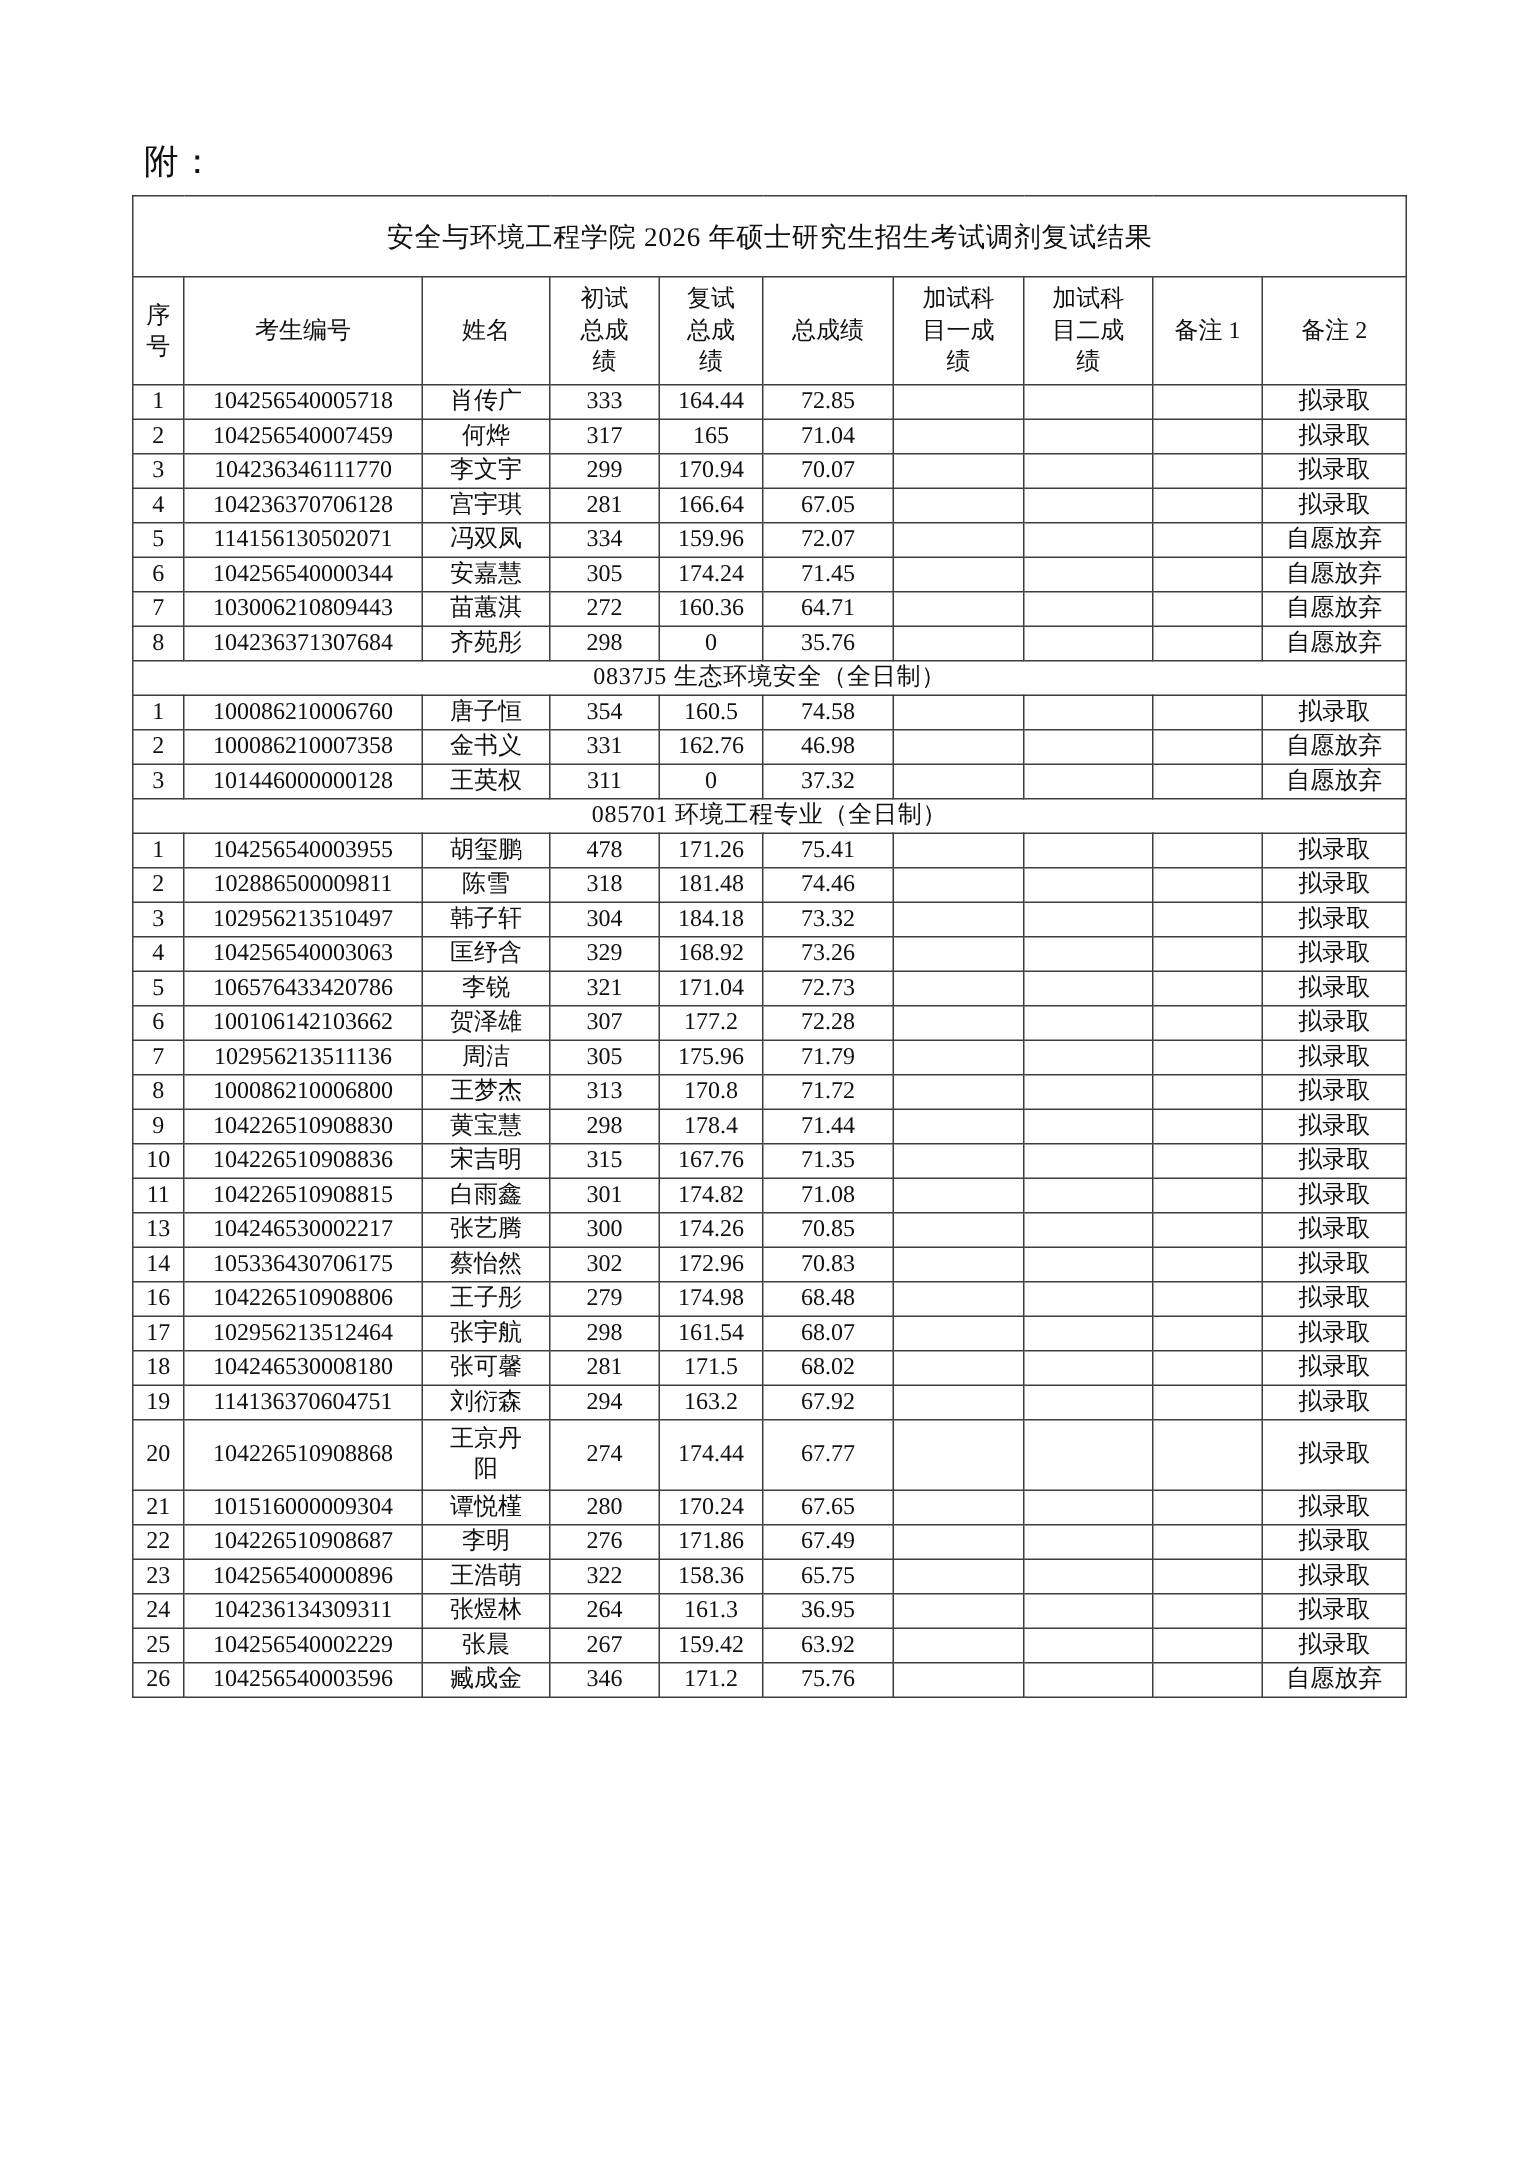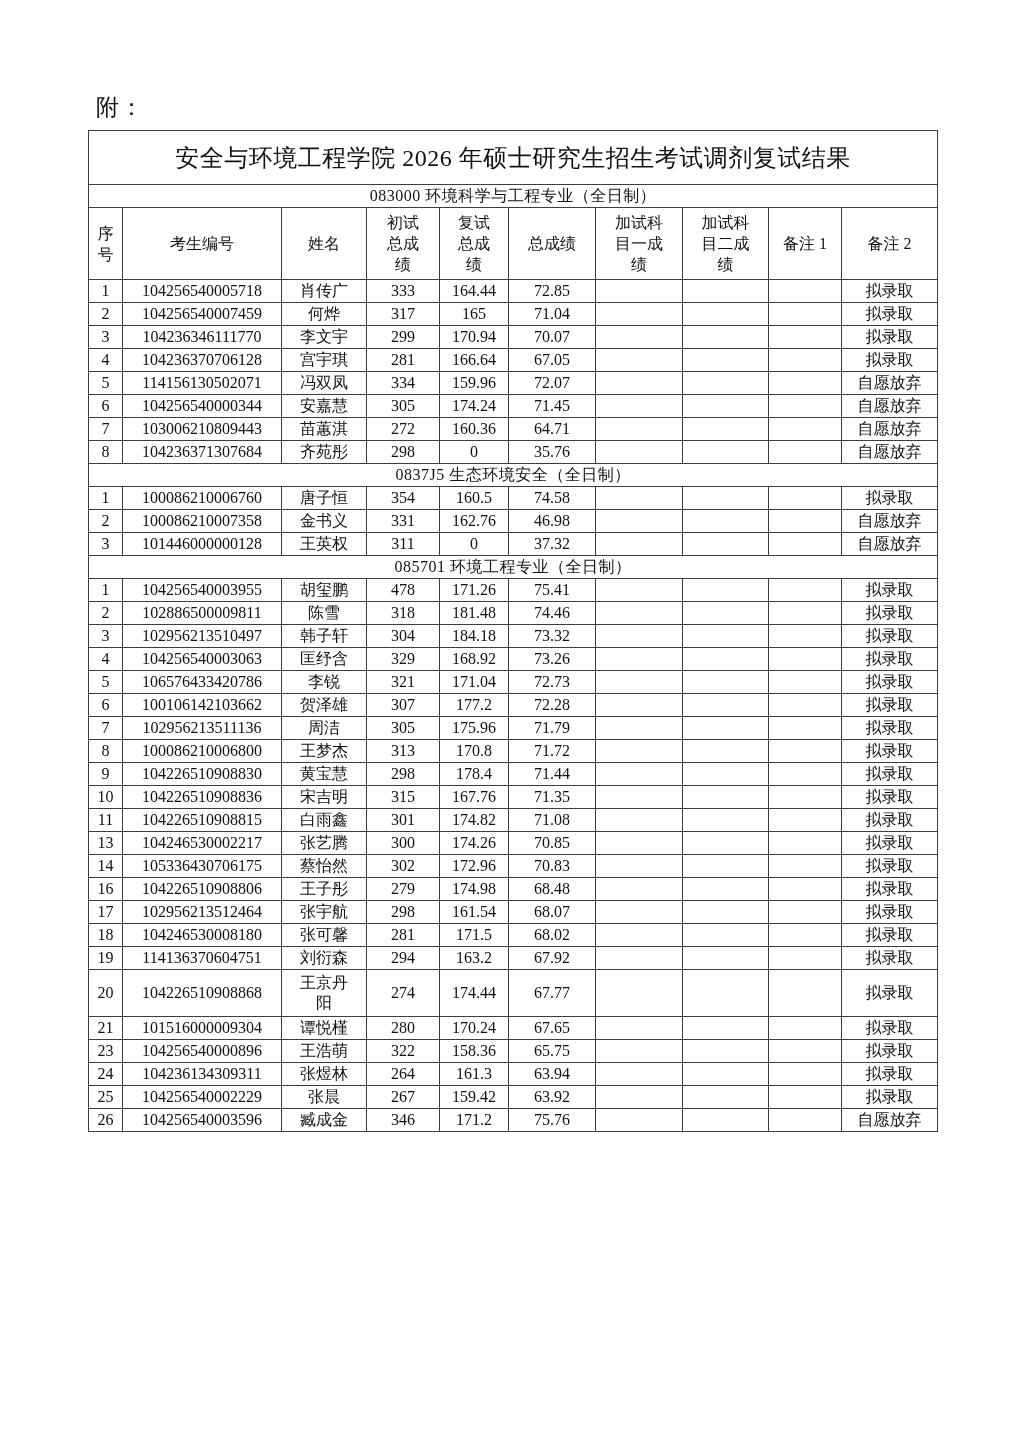--- a/index.html
+++ b/index.html
@@ -28,21 +28,21 @@
   }
   table.results td, table.results th {
     border: 1px solid #3d3d3d;
     font-weight: normal;
     overflow: hidden;
   }
   tr.title-row td {
     height: 54px;
     text-align: center;
     vertical-align: middle;
-    font-size: 24px;
+    font-size: 18px;
     letter-spacing: 0.5px;
   }
   tr.section-row td {
     height: 50px;
     text-align: left;
     vertical-align: middle;
     padding-left: 9px;
     font-size: 17px;
     letter-spacing: 0.5px;
   }
@@ -83,23 +83,20 @@
       <col style="width:86px">
       <col style="width:73px">
       <col style="width:96px">
     </colgroup>
     <thead>
       <tr class="title-row">
         <td colspan="10">安全与环境工程学院 2026 年硕士研究生招生考试调剂复试结果</td>
       </tr>
     </thead>
     <tbody class="data">
-        <tr class="section-row">
-          <td colspan="10">083000  环境科学与工程专业（全日制）</td>
-        </tr>
         <tr class="header-row">
           <th>序
 号</th>
           <th>考生编号</th>
           <th>姓名</th>
           <th>初试
 总成
 绩</th>
           <th>复试
 总成
@@ -475,38 +472,50 @@
           <td class="name-cell">谭悦槿</td>
           <td>280</td>
           <td>170.24</td>
           <td>67.65</td>
           <td></td>
           <td></td>
           <td></td>
           <td>拟录取</td>
         </tr>
         <tr>
+          <td>22</td>
+          <td>104226510908687</td>
+          <td class="name-cell">李明</td>
+          <td>276</td>
+          <td>171.86</td>
+          <td>67.49</td>
+          <td></td>
+          <td></td>
+          <td></td>
+          <td>拟录取</td>
+        </tr>
+        <tr>
           <td>23</td>
           <td>104256540000896</td>
           <td class="name-cell">王浩萌</td>
           <td>322</td>
           <td>158.36</td>
           <td>65.75</td>
           <td></td>
           <td></td>
           <td></td>
           <td>拟录取</td>
         </tr>
         <tr>
           <td>24</td>
           <td>104236134309311</td>
           <td class="name-cell">张煜林</td>
           <td>264</td>
           <td>161.3</td>
-          <td>63.94</td>
+          <td>36.95</td>
           <td></td>
           <td></td>
           <td></td>
           <td>拟录取</td>
         </tr>
         <tr>
           <td>25</td>
           <td>104256540002229</td>
           <td class="name-cell">张晨</td>
           <td>267</td>

